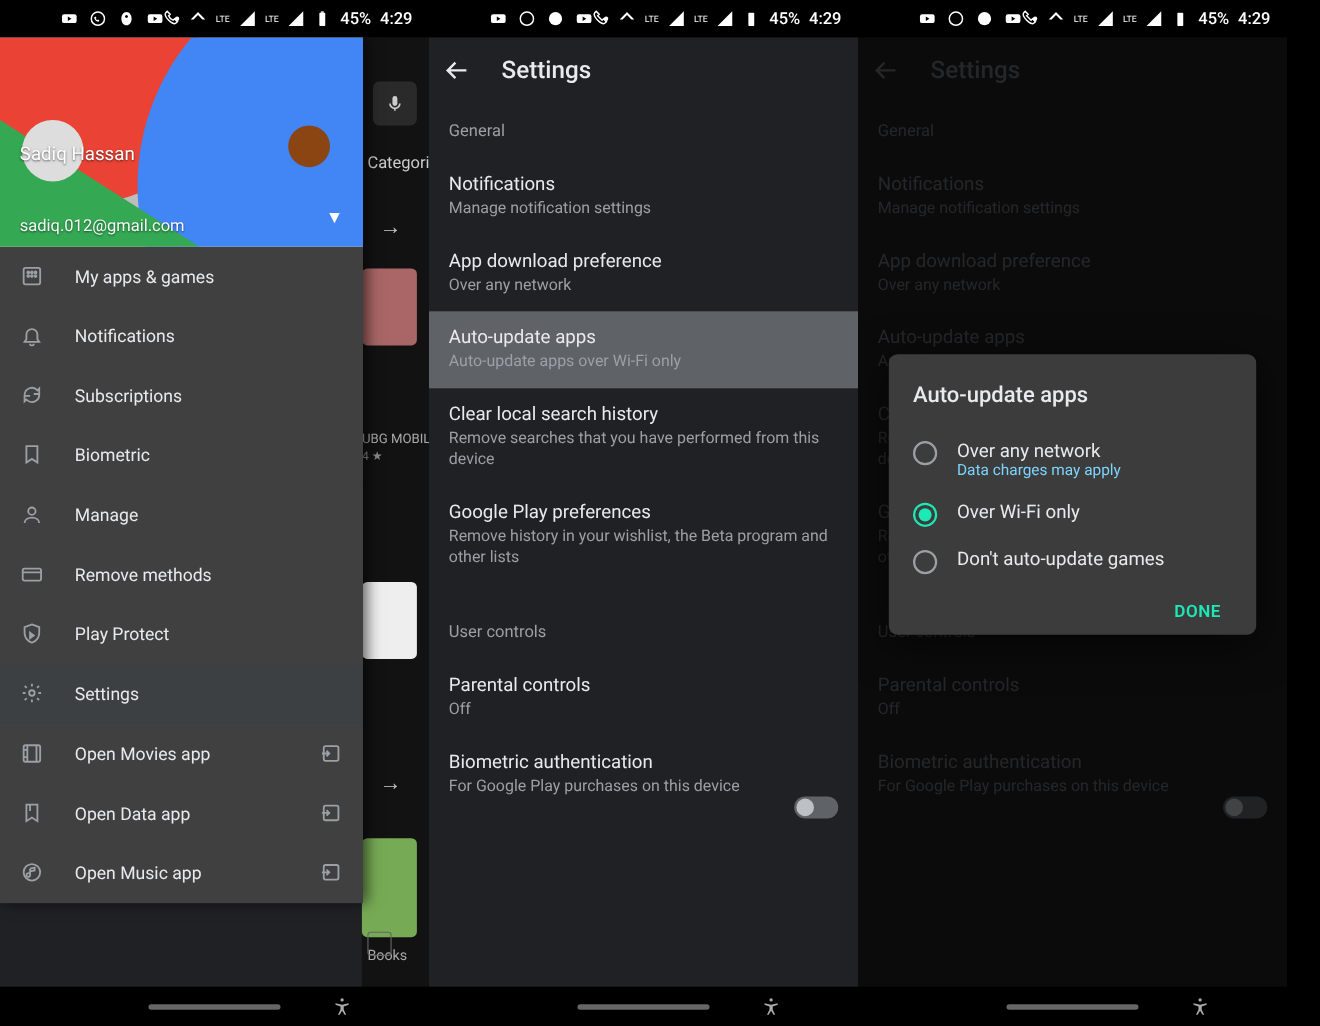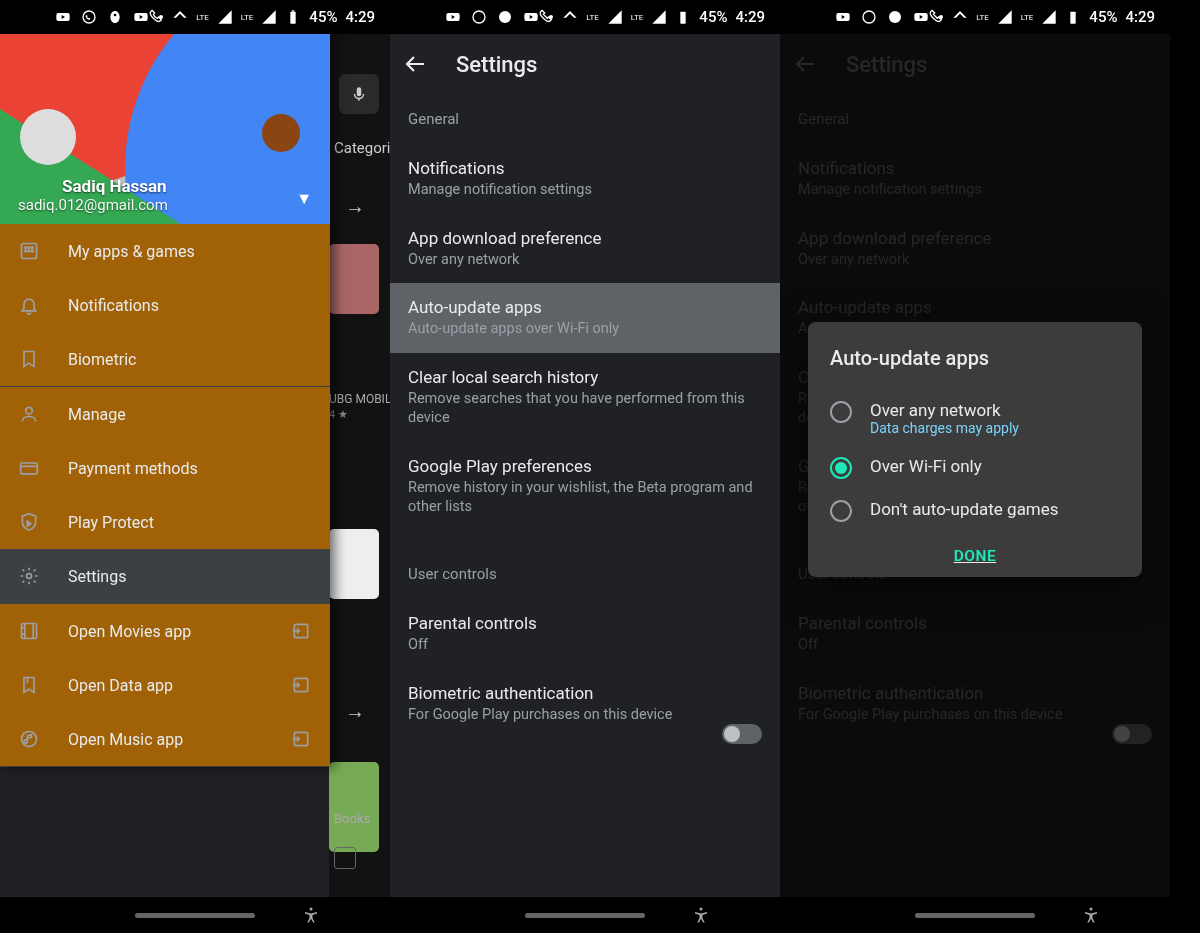--- a/index.html
+++ b/index.html
@@ -17,25 +17,25 @@
 .drawer-header{ height:190px; position:relative; overflow:hidden; background:#fff;}
 .circle{position:absolute;border-radius:50%;}
 .c-grey{width:480px;height:480px;background:#bdbdbd;left:-120px;top:-140px;}
 .c-red{width:210px;height:210px;background:#ea4335;left:-20px;top:-60px;}
 .c-yellow{width:40px;height:40px;background:#fbbc04;left:195px;top:30px;}
 .c-blue{width:420px;height:420px;background:#4285f4;left:125px;top:-75px;}
 .c-green{position:absolute;width:0;height:0;border-left:0 solid transparent;border-right:330px solid transparent;border-bottom:210px solid #34a853;left:0;bottom:-95px;}
 .avatar-main{position:absolute;width:56px;height:56px;border-radius:50%;background:#ddd;left:20px;top:75px;overflow:hidden;}
 .avatar-small{position:absolute;width:38px;height:38px;border-radius:50%;background:#8b4513;right:30px;top:80px;}
 .drawer-user{position:absolute;left:18px;bottom:10px;color:#fff;text-shadow:0 1px 2px rgba(0,0,0,0.6);}
-.drawer-user .name{font-size:17px;font-weight:700;margin-left:44px;}
-.drawer-user .email{font-size:15px;opacity:0.95;}
+.drawer-user .name{font-size:17px;font-weight:400;}
+.drawer-user .email{font-size:15px;opacity:0.95;margin-top:46px;}
 .dropdown-caret{position:absolute;right:18px;bottom:16px;color:#fff;}
 
-.drawer-body{ background:#a16207; }
+.drawer-body{ background:#404040; }
 .drawer-item{ display:flex; align-items:center; height:54px; padding:0 18px; gap:28px; font-size:16px; color:#e8eaed;}
 .drawer-item.selected{ background:#3c4043;}
 .drawer-item .icon{ width:22px; height:22px; display:flex; align-items:center; justify-content:center; color:#9aa0a6;}
 .drawer-item .open-icon{ margin-left:auto;}
 .divider{ height:1px; background:#3c4043;}
 
 
 .bg-play{ position:absolute; top:34px; left:329px; width:71px; height:900px; background:#121212;}
 .bg-play .mic-btn{position:absolute;top:40px;left:10px;width:40px;height:40px;border-radius:6px;background:#2a2a2a;display:flex;align-items:center;justify-content:center;}
 .bg-play .cat{position:absolute;top:105px;left:5px;font-size:15px;color:#ccc;}
@@ -58,21 +58,21 @@
 
 .dim-overlay{ position:absolute; inset:0; background:rgba(0,0,0,0.65);}
 .dialog{ position:absolute; left:28px; right:28px; top:322px; background:#3c3c3c; border-radius:8px; padding:24px 22px 12px; box-shadow:0 8px 40px rgba(0,0,0,0.6);}
 .dialog .dlg-title{ font-size:20px; font-weight:500; color:#e8eaed; margin-bottom:20px;}
 .radio-item{ display:flex; align-items:flex-start; gap:18px; padding:10px 0;}
 .radio{ width:22px; height:22px; border:2px solid #9aa0a6; border-radius:50%; flex-shrink:0; display:flex; align-items:center; justify-content:center; margin-top:1px;}
 .radio.selected{ border-color:#1de9b6;}
 .radio.selected::after{ content:""; width:12px; height:12px; border-radius:50%; background:#1de9b6;}
 .radio-label{ font-size:17px; color:#e8eaed;}
 .radio-sub{ font-size:14px; color:#7dd3fc;}
-.dlg-actions{ text-align:center; margin-top:14px;text-decoration:underline;}
+.dlg-actions{ text-align:right; margin-top:14px;}
 .dlg-btn{ color:#1de9b6; font-size:15.5px; font-weight:600; letter-spacing:0.5px; padding:8px 10px;}
 
 
 .navbar{ position:absolute; bottom:0; left:0; right:0; height:36px; display:flex; align-items:center; justify-content:space-around; background:#000;}
 .nav-pill{ width:120px; height:5px; background:#666; border-radius:3px;}
 .acc-icon{ position:absolute; right:70px; width:18px; height:22px; color:#aaa; display:flex; align-items:center; justify-content:center;}
 
 svg{display:block;}
 .pane.dimmed .app-bar .title, .pane.dimmed .section-label, .pane.dimmed .setting-item .st-title, .pane.dimmed .setting-item .st-sub{ color:#6a6d71;}
 .pane.dimmed .app-bar .back{ color:#6a6d71;}
@@ -148,21 +148,21 @@
         </svg>
       </div>
     <div class="cat">Categories</div>
     <div class="arrow" style="top:160px">→</div>
     <div class="bg-thumb" style="top:210px;background:#a66"></div>
     <div style="position:absolute;top:358px;left:0;font-size:12px;color:#aaa">UBG MOBIL</div>
     <div style="position:absolute;top:374px;left:0;font-size:11px;color:#888">4 ★</div>
     <div class="bg-thumb" style="top:495px;background:#eee"></div>
     <div class="arrow" style="top:665px">→</div>
     <div class="bg-thumb" style="top:728px;height:90px;background:#7a5"></div>
-    <div style="position:absolute;top:777px;left:5px;font-size:13px;color:#aaa">Books</div>
+    <div style="position:absolute;top:828px;left:5px;font-size:13px;color:#aaa">Books</div>
     <div style="position:absolute;top:813px;left:5px;width:22px;height:22px;border:1px solid #666;border-radius:3px"></div>
   </div>
 
   <div style="position:absolute;top:34px;left:0;width:330px;box-shadow:4px 0 12px rgba(0,0,0,0.6);">
     <div class="drawer-header">
       <div class="circle c-grey"></div>
       <div class="circle c-red"></div>
       <div class="circle c-yellow"></div>
       <div class="circle c-blue"></div>
       <div class="c-green"></div>
@@ -194,20 +194,28 @@
             <svg width="20" height="20" viewBox="0 0 24 24" fill="none" stroke="currentColor" stroke-width="2">
               <path d="M18 16v-5a6 6 0 10-12 0v5l-2 3h16z"></path>
               <path d="M10 21a2 2 0 004 0"></path>
             </svg>
           </span>
           <span>Notifications</span>
         </div>
       <div class="drawer-item">
           <span class="icon">
             <svg width="20" height="20" viewBox="0 0 24 24" fill="none" stroke="currentColor" stroke-width="2">
+              <path d="M4 12a8 8 0 0114-5l2-2v6h-6M20 12a8 8 0 01-14 5l-2 2v-6h6"></path>
+            </svg>
+          </span>
+          <span>Subscriptions</span>
+        </div>
+      <div class="drawer-item">
+          <span class="icon">
+            <svg width="20" height="20" viewBox="0 0 24 24" fill="none" stroke="currentColor" stroke-width="2">
               <path d="M6 3h12v18l-6-4-6 4z"></path>
             </svg>
           </span>
           <span>Biometric</span>
         </div>
       <div class="divider"></div>
       <div class="drawer-item">
           <span class="icon">
             <svg width="20" height="20" viewBox="0 0 24 24" fill="none" stroke="currentColor" stroke-width="2">
               <circle cx="12" cy="8" r="4"></circle>
@@ -216,21 +224,21 @@
           </span>
           <span>Manage</span>
         </div>
       <div class="drawer-item">
           <span class="icon">
             <svg width="20" height="20" viewBox="0 0 24 24" fill="none" stroke="currentColor" stroke-width="2">
               <rect x="2" y="6" width="20" height="13" rx="2"></rect>
               <line x1="2" y1="10" x2="22" y2="10"></line>
             </svg>
           </span>
-          <span>Payment methods</span>
+          <span>Remove methods</span>
         </div>
       <div class="drawer-item">
           <span class="icon">
             <svg width="20" height="20" viewBox="0 0 24 24" fill="none" stroke="currentColor" stroke-width="2">
               <path d="M12 2l8 3v6c0 5-3 9-8 11-5-2-8-6-8-11V5z"></path>
               <path d="M10 11l4 3-4 3z" fill="currentColor"></path>
             </svg>
           </span>
           <span>Play Protect</span>
         </div>

